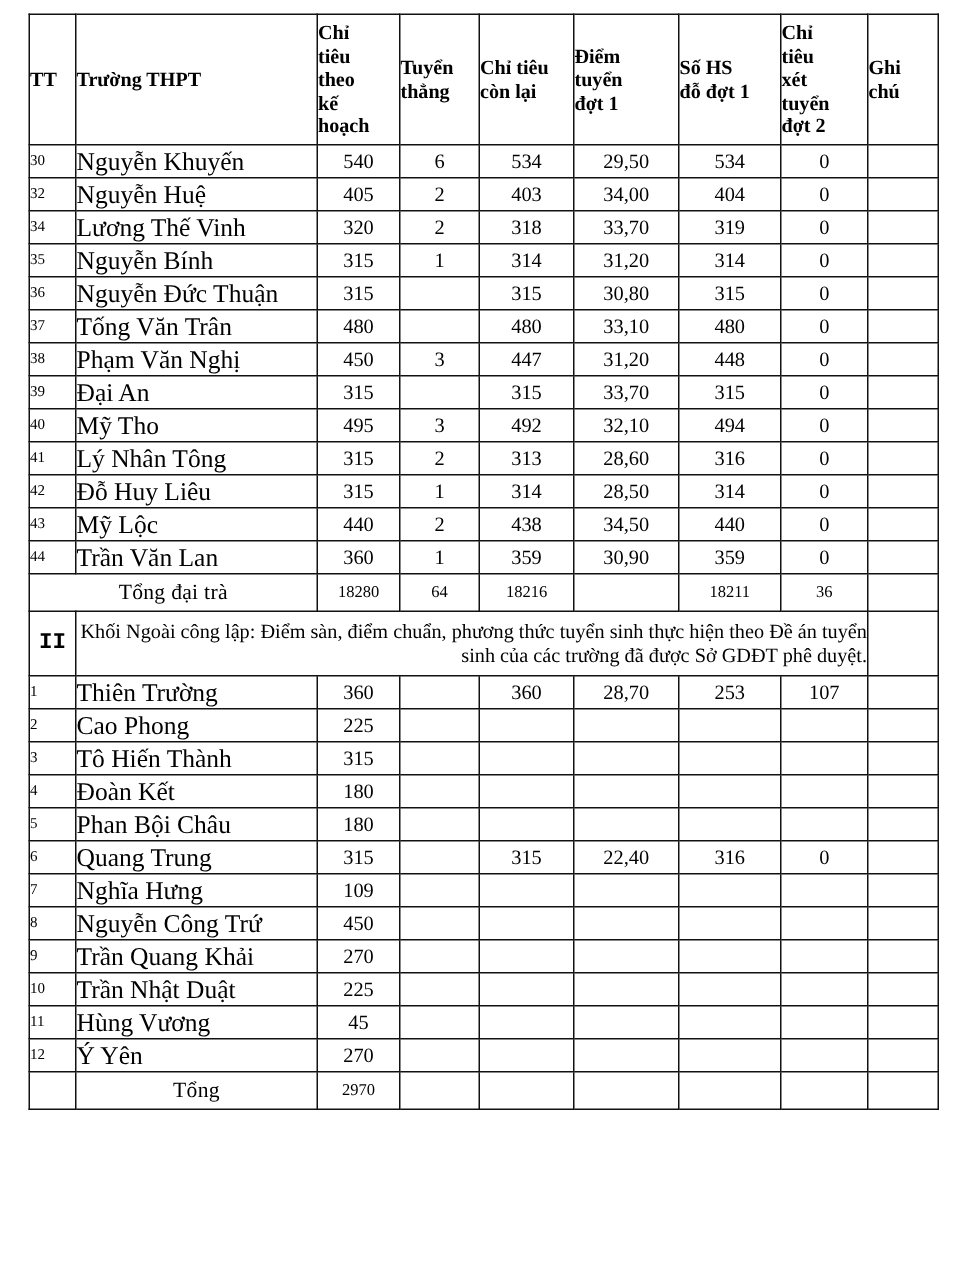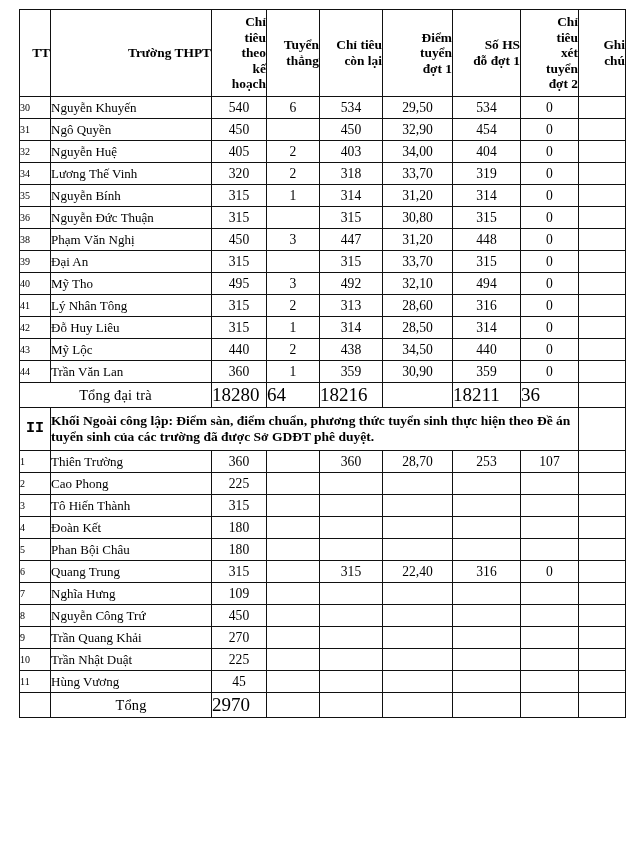--- a/index.html
+++ b/index.html
@@ -33,40 +33,40 @@
   col.c-plan{width:55px;}
   col.c-direct{width:53px;}
   col.c-remain{width:63px;}
   col.c-score{width:70px;}
   col.c-pass{width:68px;}
   col.c-quota2{width:58px;}
   col.c-note{width:47px;}
 
   thead th{
     font-weight:bold;
-    text-align:right;
+    text-align:left;
     font-size:13.4px;
     padding:3px 1px;
     height:86px;
   }
   thead th .hl{display:block;}
 
   td.num{ text-align:center; font-size:13.6px; padding:3px 1px; }
-  td.name{ text-align:left; padding:3px 2px 3px 7px; font-size:13px; }
+  td.name{ text-align:left; padding:3px 2px 3px 7px; font-size:17px; }
   td.tt{ font-size:10px; padding:3px 1px; }
   tr.data td{ height:21px; }
 
   tr.total td{ font-weight:normal; height:24px; }
   td.total-label{ text-align:center; font-weight:bold; font-size:14.4px; letter-spacing:.2px; }
-  td.total-num{ text-align:left; font-weight:bold; font-size:19px; }
+  td.total-num{ text-align:center; font-weight:bold; font-size:11px; }
 
   tr.section td{ height:42px; }
   td.section-roman{ text-align:center; font-weight:bold; font-size:15px;font-family:Liberation Mono, monospace; }
   td.section-text{
-    text-align:left; font-weight:bold; font-size:13.5px;
+    text-align:right; font-weight:normal; font-size:13.5px;
     padding:2px 6px; line-height:1.28;
   }
 </style>
 </head>
 <body>
 
 <div id="sheet">
   <table class="enroll">
     <colgroup>
       <col class="c-tt">
@@ -126,31 +126,20 @@
           <td class="name">Nguyễn Khuyến</td>
           <td class="num">540</td>
           <td class="num">6</td>
           <td class="num">534</td>
           <td class="num">29,50</td>
           <td class="num">534</td>
           <td class="num">0</td>
           <td class="num"></td>
         </tr>
         <tr class="data">
-          <td class="tt">31</td>
-          <td class="name">Ngô Quyền</td>
-          <td class="num">450</td>
-          <td class="num"></td>
-          <td class="num">450</td>
-          <td class="num">32,90</td>
-          <td class="num">454</td>
-          <td class="num">0</td>
-          <td class="num"></td>
-        </tr>
-        <tr class="data">
           <td class="tt">32</td>
           <td class="name">Nguyễn Huệ</td>
           <td class="num">405</td>
           <td class="num">2</td>
           <td class="num">403</td>
           <td class="num">34,00</td>
           <td class="num">404</td>
           <td class="num">0</td>
           <td class="num"></td>
         </tr>
@@ -181,20 +170,31 @@
           <td class="name">Nguyễn Đức Thuận</td>
           <td class="num">315</td>
           <td class="num"></td>
           <td class="num">315</td>
           <td class="num">30,80</td>
           <td class="num">315</td>
           <td class="num">0</td>
           <td class="num"></td>
         </tr>
         <tr class="data">
+          <td class="tt">37</td>
+          <td class="name">Tống Văn Trân</td>
+          <td class="num">480</td>
+          <td class="num"></td>
+          <td class="num">480</td>
+          <td class="num">33,10</td>
+          <td class="num">480</td>
+          <td class="num">0</td>
+          <td class="num"></td>
+        </tr>
+        <tr class="data">
           <td class="tt">38</td>
           <td class="name">Phạm Văn Nghị</td>
           <td class="num">450</td>
           <td class="num">3</td>
           <td class="num">447</td>
           <td class="num">31,20</td>
           <td class="num">448</td>
           <td class="num">0</td>
           <td class="num"></td>
         </tr>
@@ -395,20 +395,31 @@
           <td class="tt">11</td>
           <td class="name">Hùng Vương</td>
           <td class="num">45</td>
           <td class="num"></td>
           <td class="num"></td>
           <td class="num"></td>
           <td class="num"></td>
           <td class="num"></td>
           <td class="num"></td>
         </tr>
+        <tr class="data">
+          <td class="tt">12</td>
+          <td class="name">Ý Yên</td>
+          <td class="num">270</td>
+          <td class="num"></td>
+          <td class="num"></td>
+          <td class="num"></td>
+          <td class="num"></td>
+          <td class="num"></td>
+          <td class="num"></td>
+        </tr>
         <tr class="total">
           <td class="tt"></td>
           <td class="total-label">Tổng</td>
           <td class="total-num">2970</td>
           <td class="total-num"></td>
           <td class="total-num"></td>
           <td class="total-num"></td>
           <td class="total-num"></td>
           <td class="total-num"></td>
           <td class="total-num"></td>

